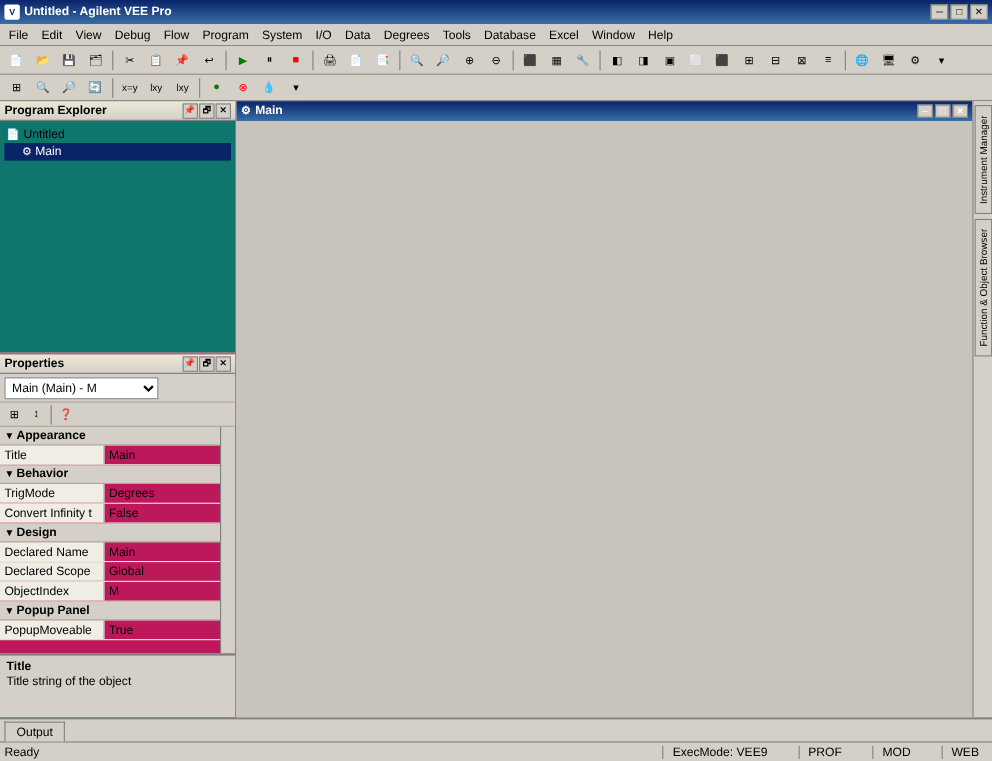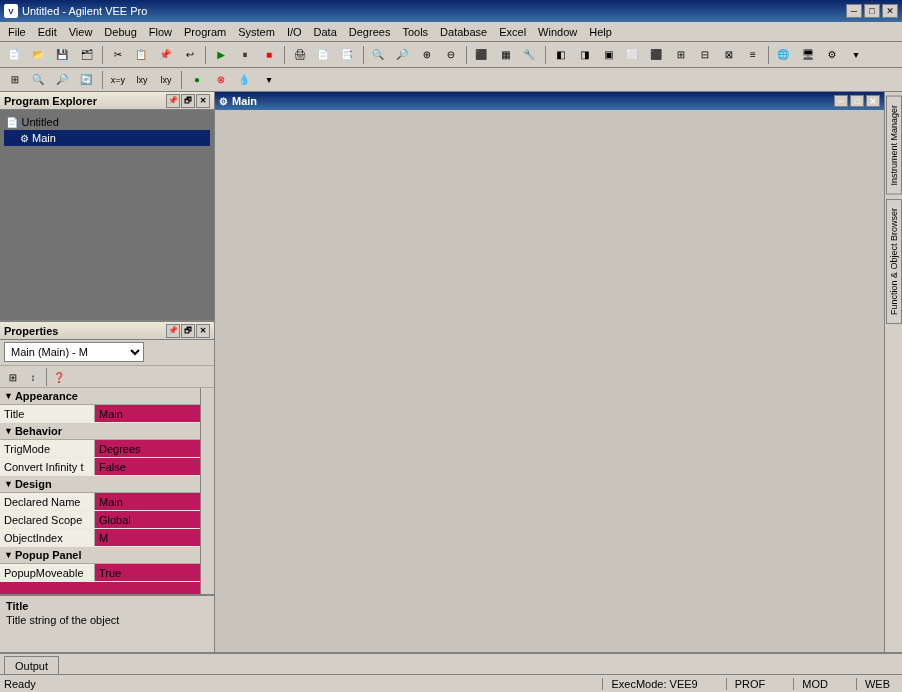--- a/index.html
+++ b/index.html
@@ -15,21 +15,21 @@
       padding: 0 4px;
       gap: 4px;
     }
     #title-bar .app-icon {
       width: 14px; height: 14px;
       background: #fff;
       border-radius: 2px;
       display: flex; align-items: center; justify-content: center;
       font-size: 8px; color: #0a246a; font-weight: bold;
     }
-    #title-bar .title-text { flex: 1; font-size: 11px; font-weight: normal; }
+    #title-bar .title-text { flex: 1; font-size: 11px; font-weight: bold; }
     #title-bar .win-buttons { display: flex; gap: 2px; }
     #title-bar .win-btn {
       width: 16px; height: 14px;
       background: #d4d0c8;
       border: 1px solid #808080;
       font-size: 9px;
       display: flex; align-items: center; justify-content: center;
       cursor: pointer; color: #000;
     }
 
@@ -142,21 +142,21 @@
       background: #d4d0c8;
       flex: 1;
       display: flex;
       flex-direction: column;
       overflow: hidden;
     }
     .props-toolbar {
       height: 26px;
       background: #d4d0c8;
       display: flex;
-      align-items: flex-start;
+      align-items: center;
       padding: 2px 4px;
       border-bottom: 1px solid #aca899;
       gap: 2px;
     }
     .props-selector {
       width: 140px;
       height: 20px;
       background: white;
       border: 1px solid #808080;
       font-size: 11px;
@@ -427,21 +427,21 @@
   <div class="tb-btn" style="color:green;">●</div>
   <div class="tb-btn" style="color:red;">⊗</div>
   <div class="tb-btn" style="color:blue;">💧</div>
   <div class="tb-btn">▾</div>
 </div>
 
 <div id="main-layout" style="display:flex; height: calc(100vh - 22px - 20px - 26px - 24px - 22px - 18px); min-height: 480px;">
 
   <div id="left-panels" style="width:215px; display:flex; flex-direction:column; border-right:1px solid #808080;">
 
-    <div id="program-explorer" style="background:#737373; height:230px; border-bottom:2px solid #808080; display:flex; flex-direction:column;">
+    <div id="program-explorer" style="background:#0f766e; height:230px; border-bottom:2px solid #808080; display:flex; flex-direction:column;">
       <div class="panel-header">
         <span>Program Explorer</span>
         <div class="panel-header-buttons">
           <div class="panel-header-btn">📌</div>
           <div class="panel-header-btn">🗗</div>
           <div class="panel-header-btn">✕</div>
         </div>
       </div>
       <div class="explorer-content">
         <div class="tree-item">

